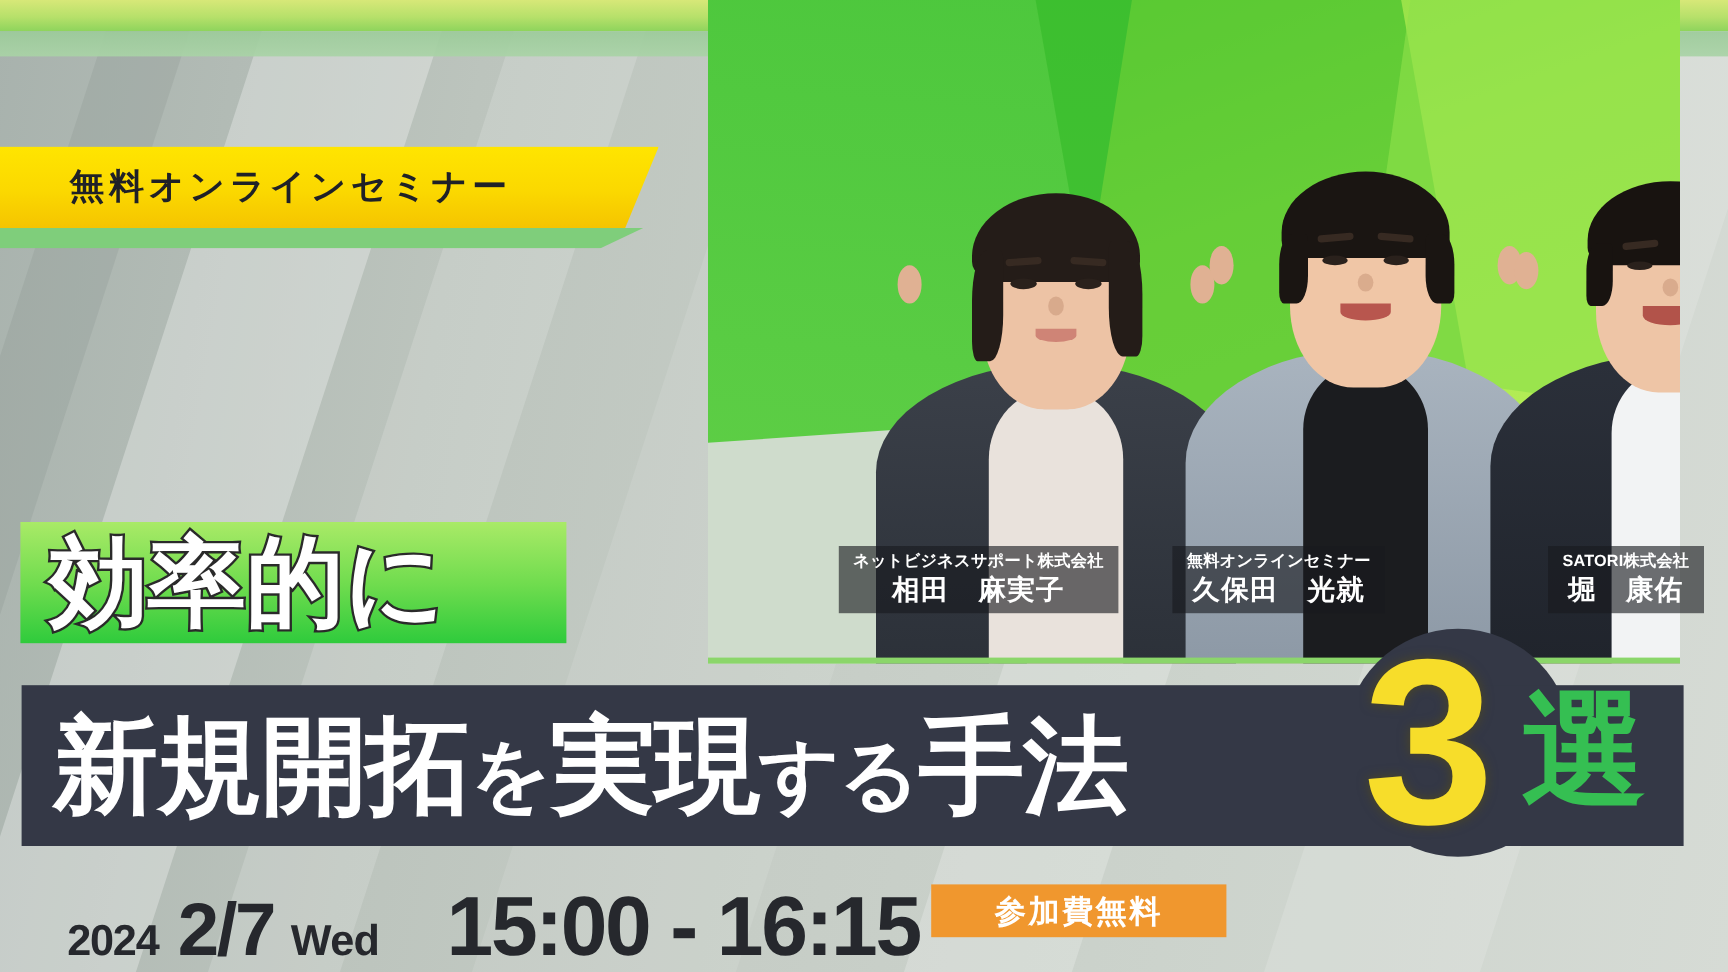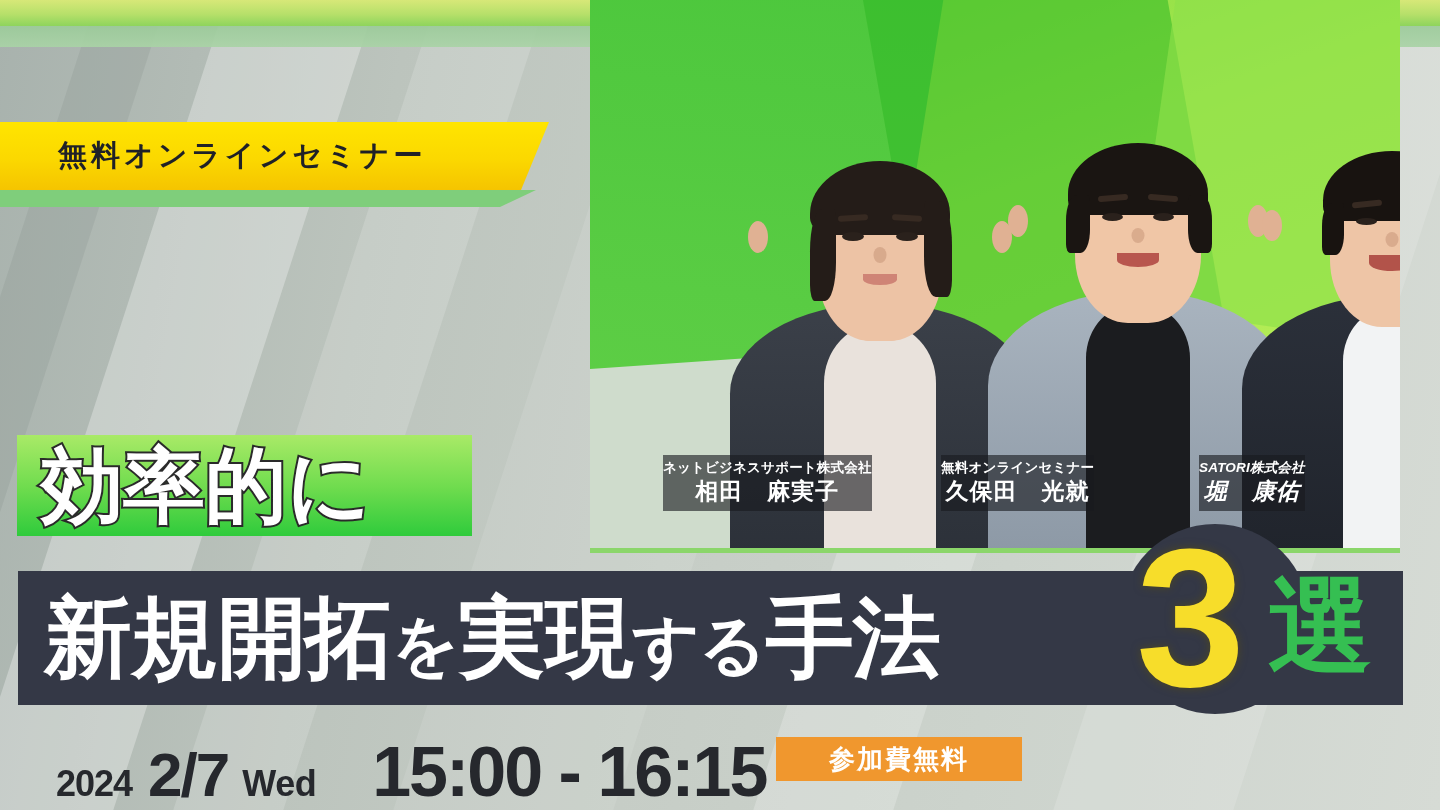--- a/index.html
+++ b/index.html
@@ -98,24 +98,25 @@
   .p-ear { position:absolute; background:#e0b193; border-radius:50%; }
   .p-eye { position:absolute; background:#2a211c; border-radius:50%; }
   .p-brow{ position:absolute; background:#372a22; border-radius:3px; }
   .p-mouth{ position:absolute; left:50%; transform:translateX(-50%); border-radius:0 0 50% 50%; }
   .p-nose{ position:absolute; left:50%; transform:translateX(-50%); background:rgba(190,140,110,.45); border-radius:50%; }
 
   
   .nameplate {
     position:absolute;
     background:rgba(24,26,30,.62);
-    padding:5px 0 7px;
+    padding:5px 12px 7px;
     text-align:center;
     color:#fff;
     line-height:1.15;
+    margin-left:36px;
   }
   .np-company { font-size:13.5px; font-weight:700; letter-spacing:.2px; white-space:nowrap; }
   .np-name {
     font-size:23px; font-weight:700; letter-spacing:1px;
     white-space:nowrap; margin-top:2px;
   }
 
   
   .ribbon-wrap { position:absolute; left:0; top:122px; }
   .ribbon-shadow {
@@ -291,21 +292,21 @@
   </div>
 
   <div class="nameplate" style="left:663px;top:455px;">
     <div class="np-company">ネットビジネスサポート株式会社</div>
     <div class="np-name">相田　麻実子</div>
   </div>
   <div class="nameplate" style="left:941px;top:455px;">
     <div class="np-company">無料オンラインセミナー</div>
     <div class="np-name">久保田　光就</div>
   </div>
-  <div class="nameplate" style="left:1199px;top:455px;font-style:italic;">
+  <div class="nameplate" style="left:1254px;top:455px;">
     <div class="np-company">SATORI株式会社</div>
     <div class="np-name">堀　康佑</div>
   </div>
 
   <div class="ribbon-wrap">
     <div class="ribbon-shadow"></div>
     <div class="ribbon">
       <span class="ribbon-text">無料オンラインセミナー</span>
     </div>
   </div>

